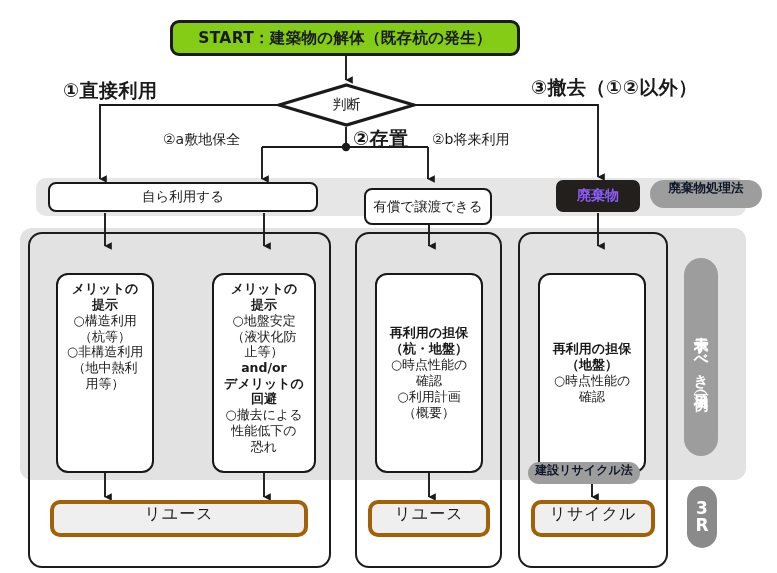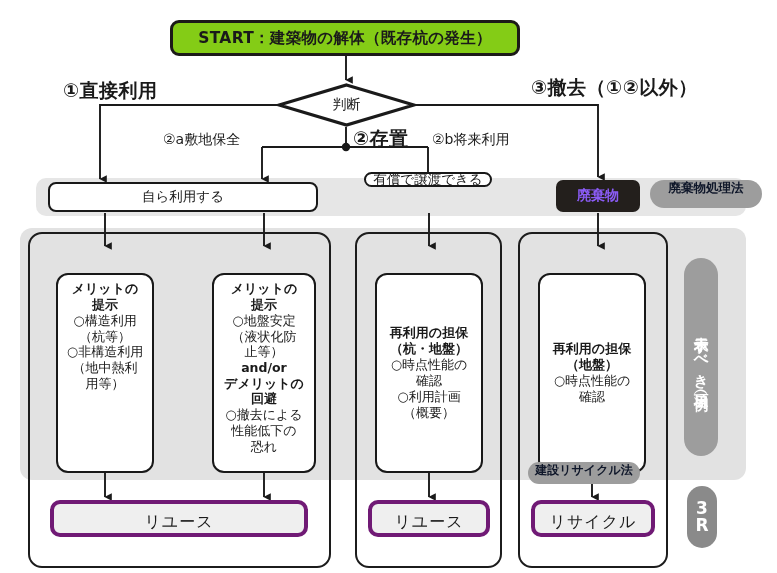--- a/index.html
+++ b/index.html
@@ -51,21 +51,21 @@
     background:#e2e2e2;border-radius:12px;z-index:1;
   }
 
   
   .mid-box{
     border:2.5px solid #181818;border-radius:8px;background:#fff;
     display:flex;align-items:center;justify-content:center;
     font-size:13.5px;z-index:5;
   }
   .mid-box.m1{left:48px;top:182px;width:270px;height:30px;}
-  .mid-box.m2{left:364px;top:172px;width:128px;height:15px;}
+  .mid-box.m2{left:364px;top:188px;width:128px;height:37px;}
 
   
   .badge-dark{
     left:556px;top:180px;width:84px;height:32px;
     background:#231f1c;border-radius:7px;color:#8b5cf6;
     display:flex;align-items:center;justify-content:center;
     font-weight:bold;font-size:14px;z-index:5;
   }
   
   .pill-gray{
@@ -94,22 +94,22 @@
   .cb2{left:212px;top:250px;width:104px;height:200px;justify-content:flex-start;}
   .cb3{left:375px;top:250px;width:108px;height:200px;}
   .cb4{left:538px;top:250px;width:108px;height:200px;}
 
   .cb-line{font-size:13px;line-height:1.22;}
   .cb-line.b{font-weight:bold;}
   .cb-line.latin{font-size:12.5px;font-weight:bold;}
 
   
   .result{
-    border:4px solid #701a75;border-radius:10px;background:#efefef;
-    display:flex;align-items:flex-end;justify-content:center;
+    border:4px solid #a16207;border-radius:10px;background:#efefef;
+    display:flex;align-items:flex-start;justify-content:center;
     font-size:16px;font-weight:500;letter-spacing:1px;z-index:4;
   }
   .r1{left:50px;top:500px;width:258px;height:37px;}
   .r2{left:368px;top:500px;width:122px;height:37px;}
   .r3{left:531px;top:500px;width:124px;height:37px;}
 
   
   .vpill{
     left:684px;top:258px;width:34px;height:198px;
     background:#9d9d9d;border-radius:999px;color:#fff;

